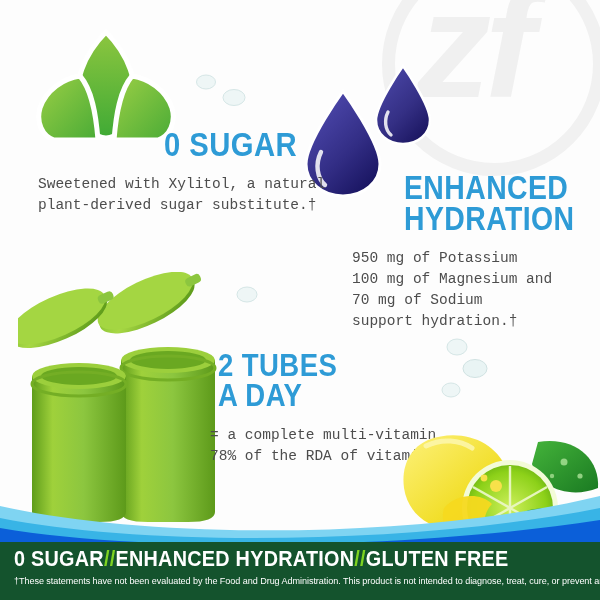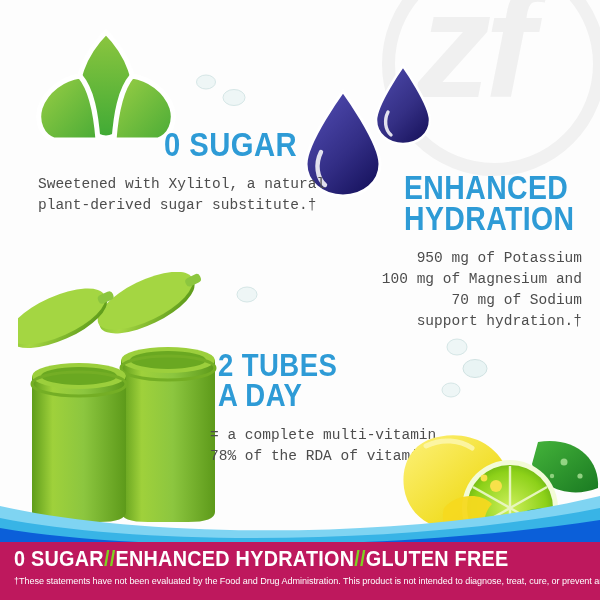--- a/index.html
+++ b/index.html
@@ -81,21 +81,21 @@
     top: 28px;
     width: 140px;
     height: 112px;
     z-index: 5;
   }
 
   
   #h-hydration { left: 404px; top: 172px; font-size: 33px; }
   #c-hydration {
     left: 352px; top: 248px; width: 230px;
-    text-align: right;
+    text-align: left;
   }
   .drop-big { position: absolute; left: 300px; top: 88px; width: 86px; height: 112px; z-index: 5; }
   .drop-small { position: absolute; left: 372px; top: 64px; width: 62px; height: 82px; z-index: 5; }
 
   
   #h-tubes { left: 218px; top: 350px; font-size: 32px; }
   #c-tubes { left: 210px; top: 425px; width: 300px; }
 
   .tubes { position: absolute; left: 18px; top: 272px; width: 215px; height: 250px; z-index: 5; }
 
@@ -106,21 +106,21 @@
   .fruit { position: absolute; left: 388px; top: 424px; width: 216px; height: 126px; z-index: 7; }
 
   
   .wave { position: absolute; left: 0; bottom: 58px; width: 600px; height: 60px; z-index: 8; }
   .banner {
     position: absolute;
     left: 0;
     bottom: 0;
     width: 600px;
     height: 58px;
-    background: #be185d;
+    background: #14532d;
     z-index: 9;
   }
   .banner-title {
     position: absolute;
     left: 14px;
     top: 4px;
     font-family: "Liberation Sans Narrow", "Liberation Sans", sans-serif;
     font-size: 22px;
     font-weight: bold;
     color: #ffffff;

